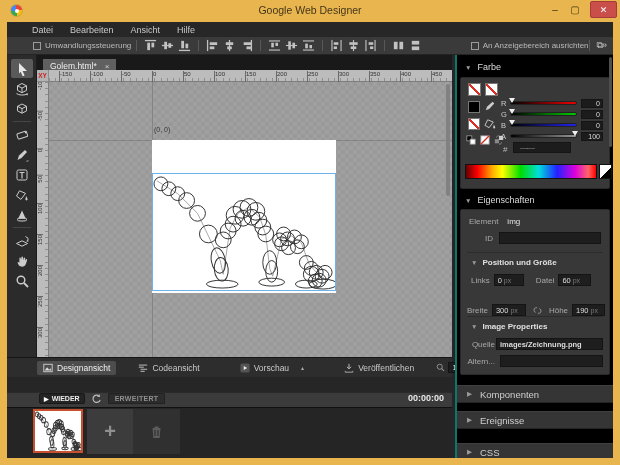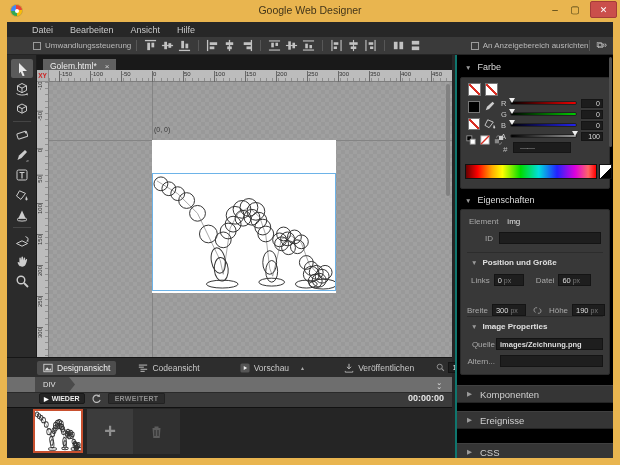--- a/index.html
+++ b/index.html
@@ -475,24 +475,20 @@
           </svg>
         <span class="zoom-box">100 %</span>
         <span class="stepper">
             <span>▴</span>
             <span>▾</span>
           </span>
         <span class="pagelabel">page1</span>
       </span>
     </div>
 
-    <div class="breadcrumb">
-      <span class="crumb">DIV</span>
-      <span class="bc-chevrons">⌄<br>⌄</span>
-    </div>
 
     <div class="timelinebar">
       <span class="playbtn">
         <span class="playtri">▶</span>
         <span>WIEDER</span>
       </span>
       <svg class="loop-icon" viewBox="0 0 12 12">
           <path d="M9.5 4A4 4 0 1 0 10 7.5" fill="none" stroke="#bbb" stroke-width="1.3"></path>
           <path d="M9.5 1.2v3h-3z" fill="#bbb"></path>
         </svg>

